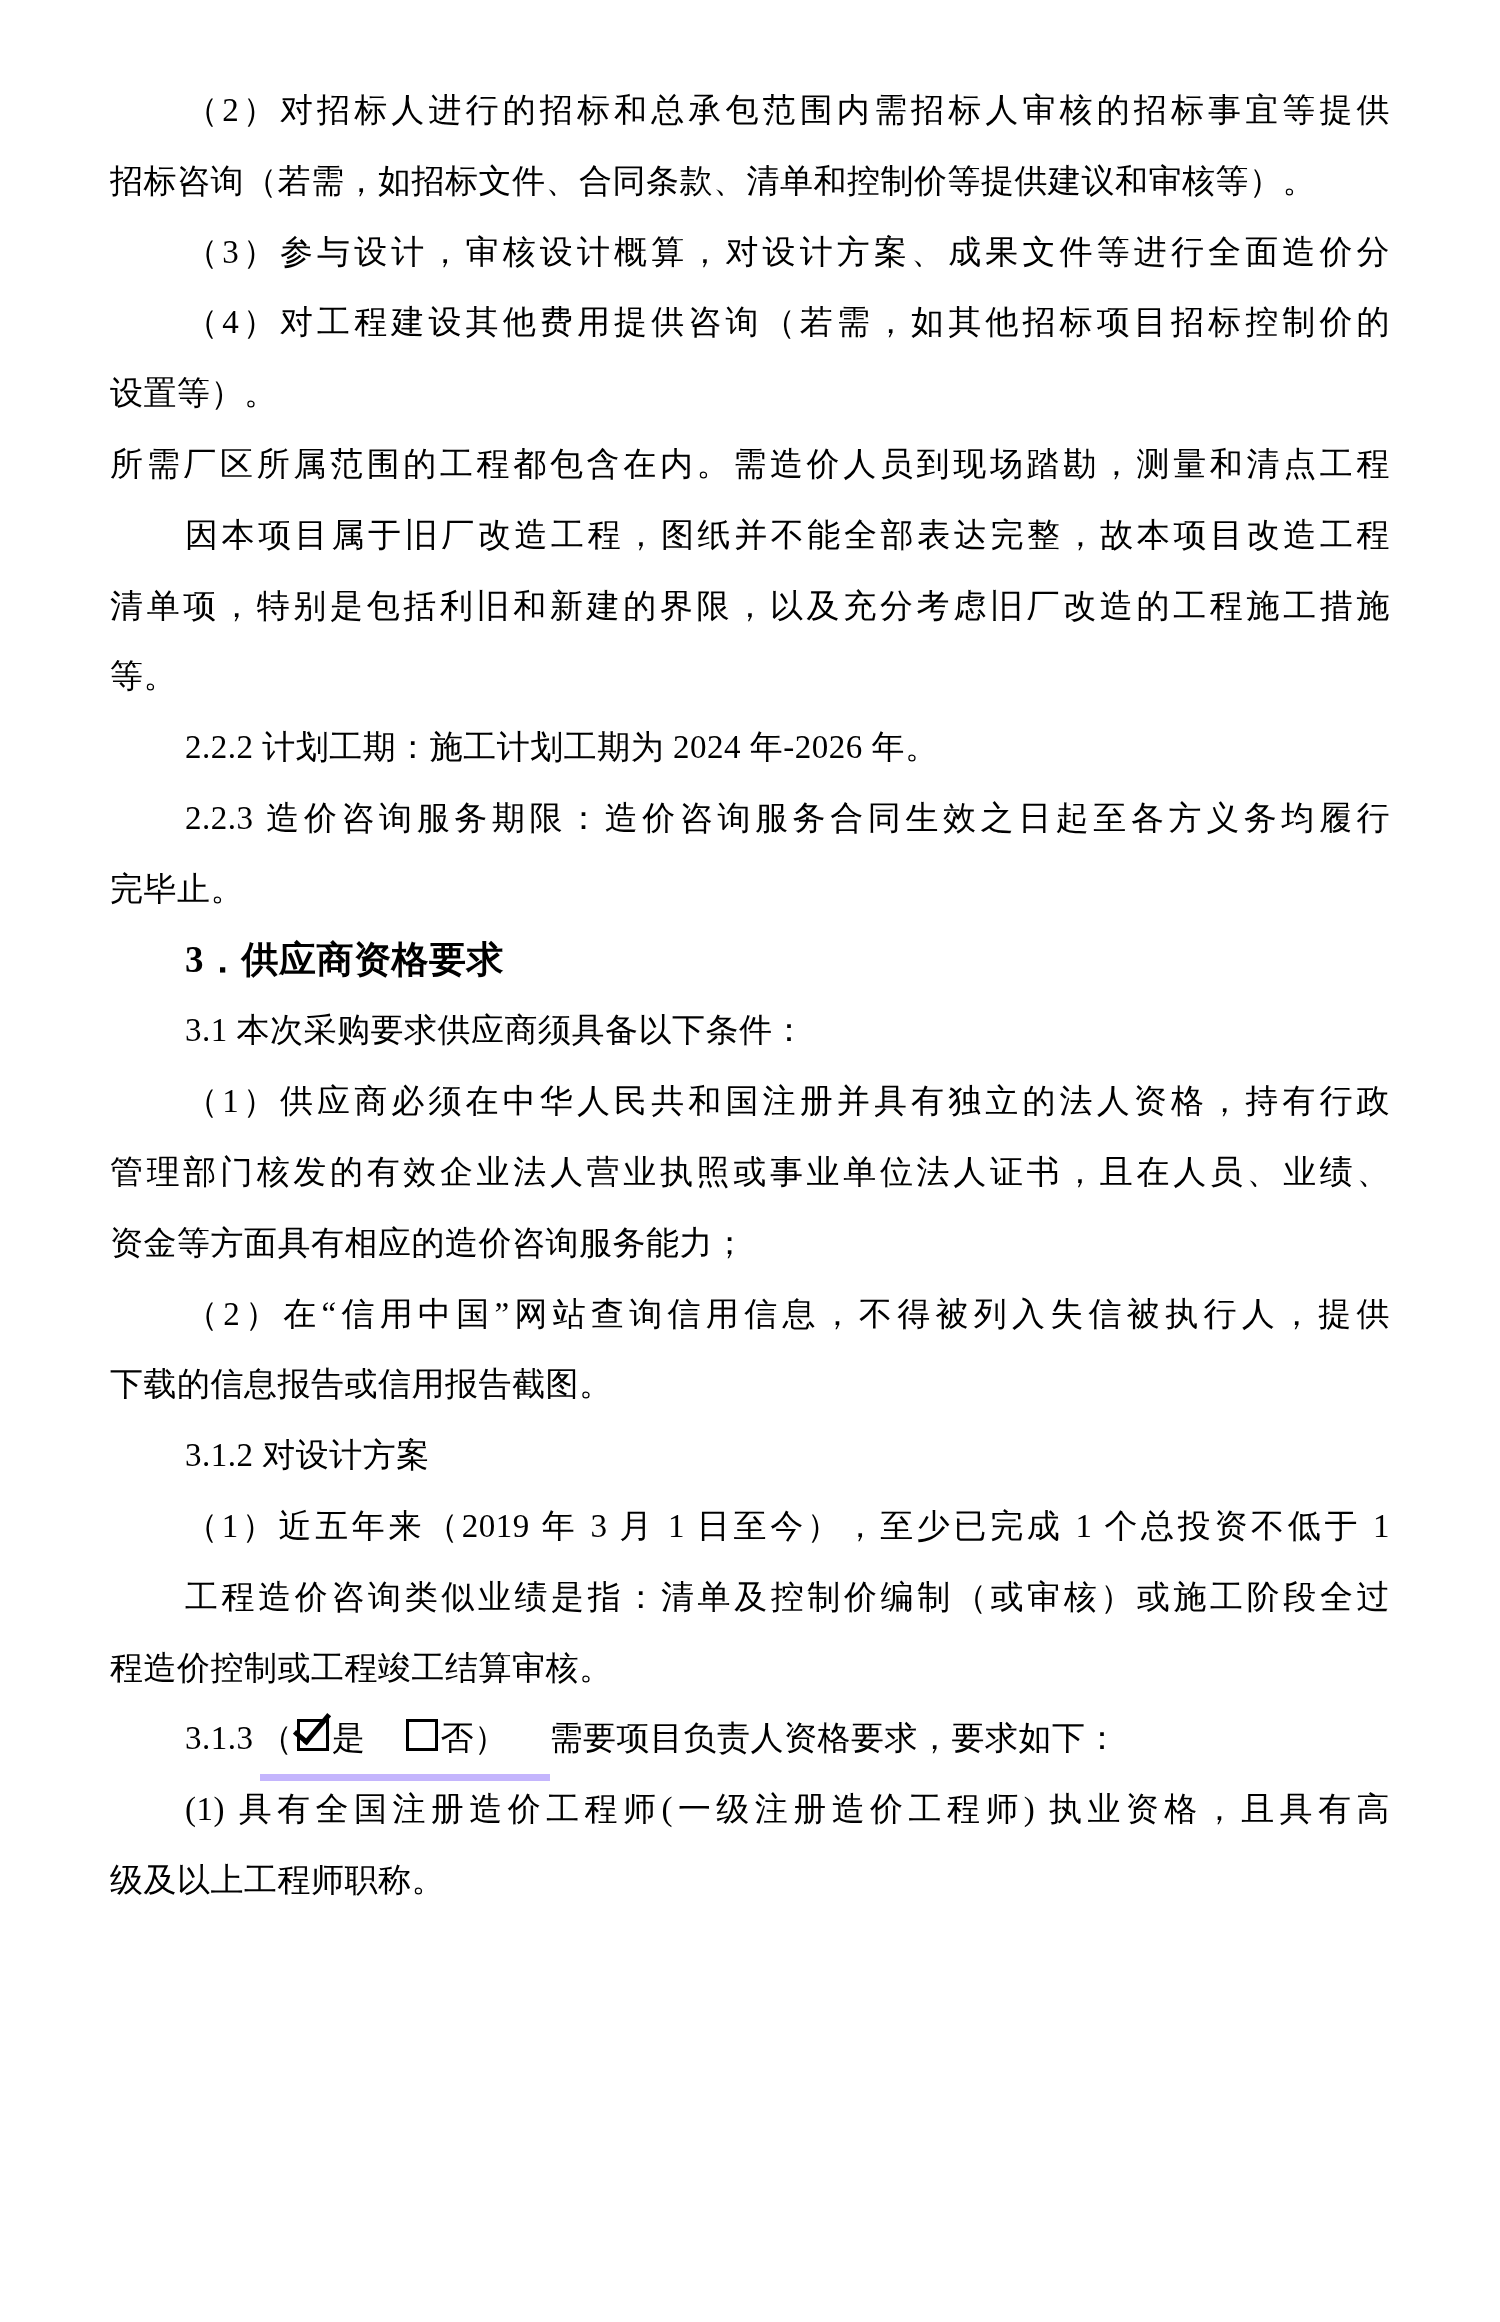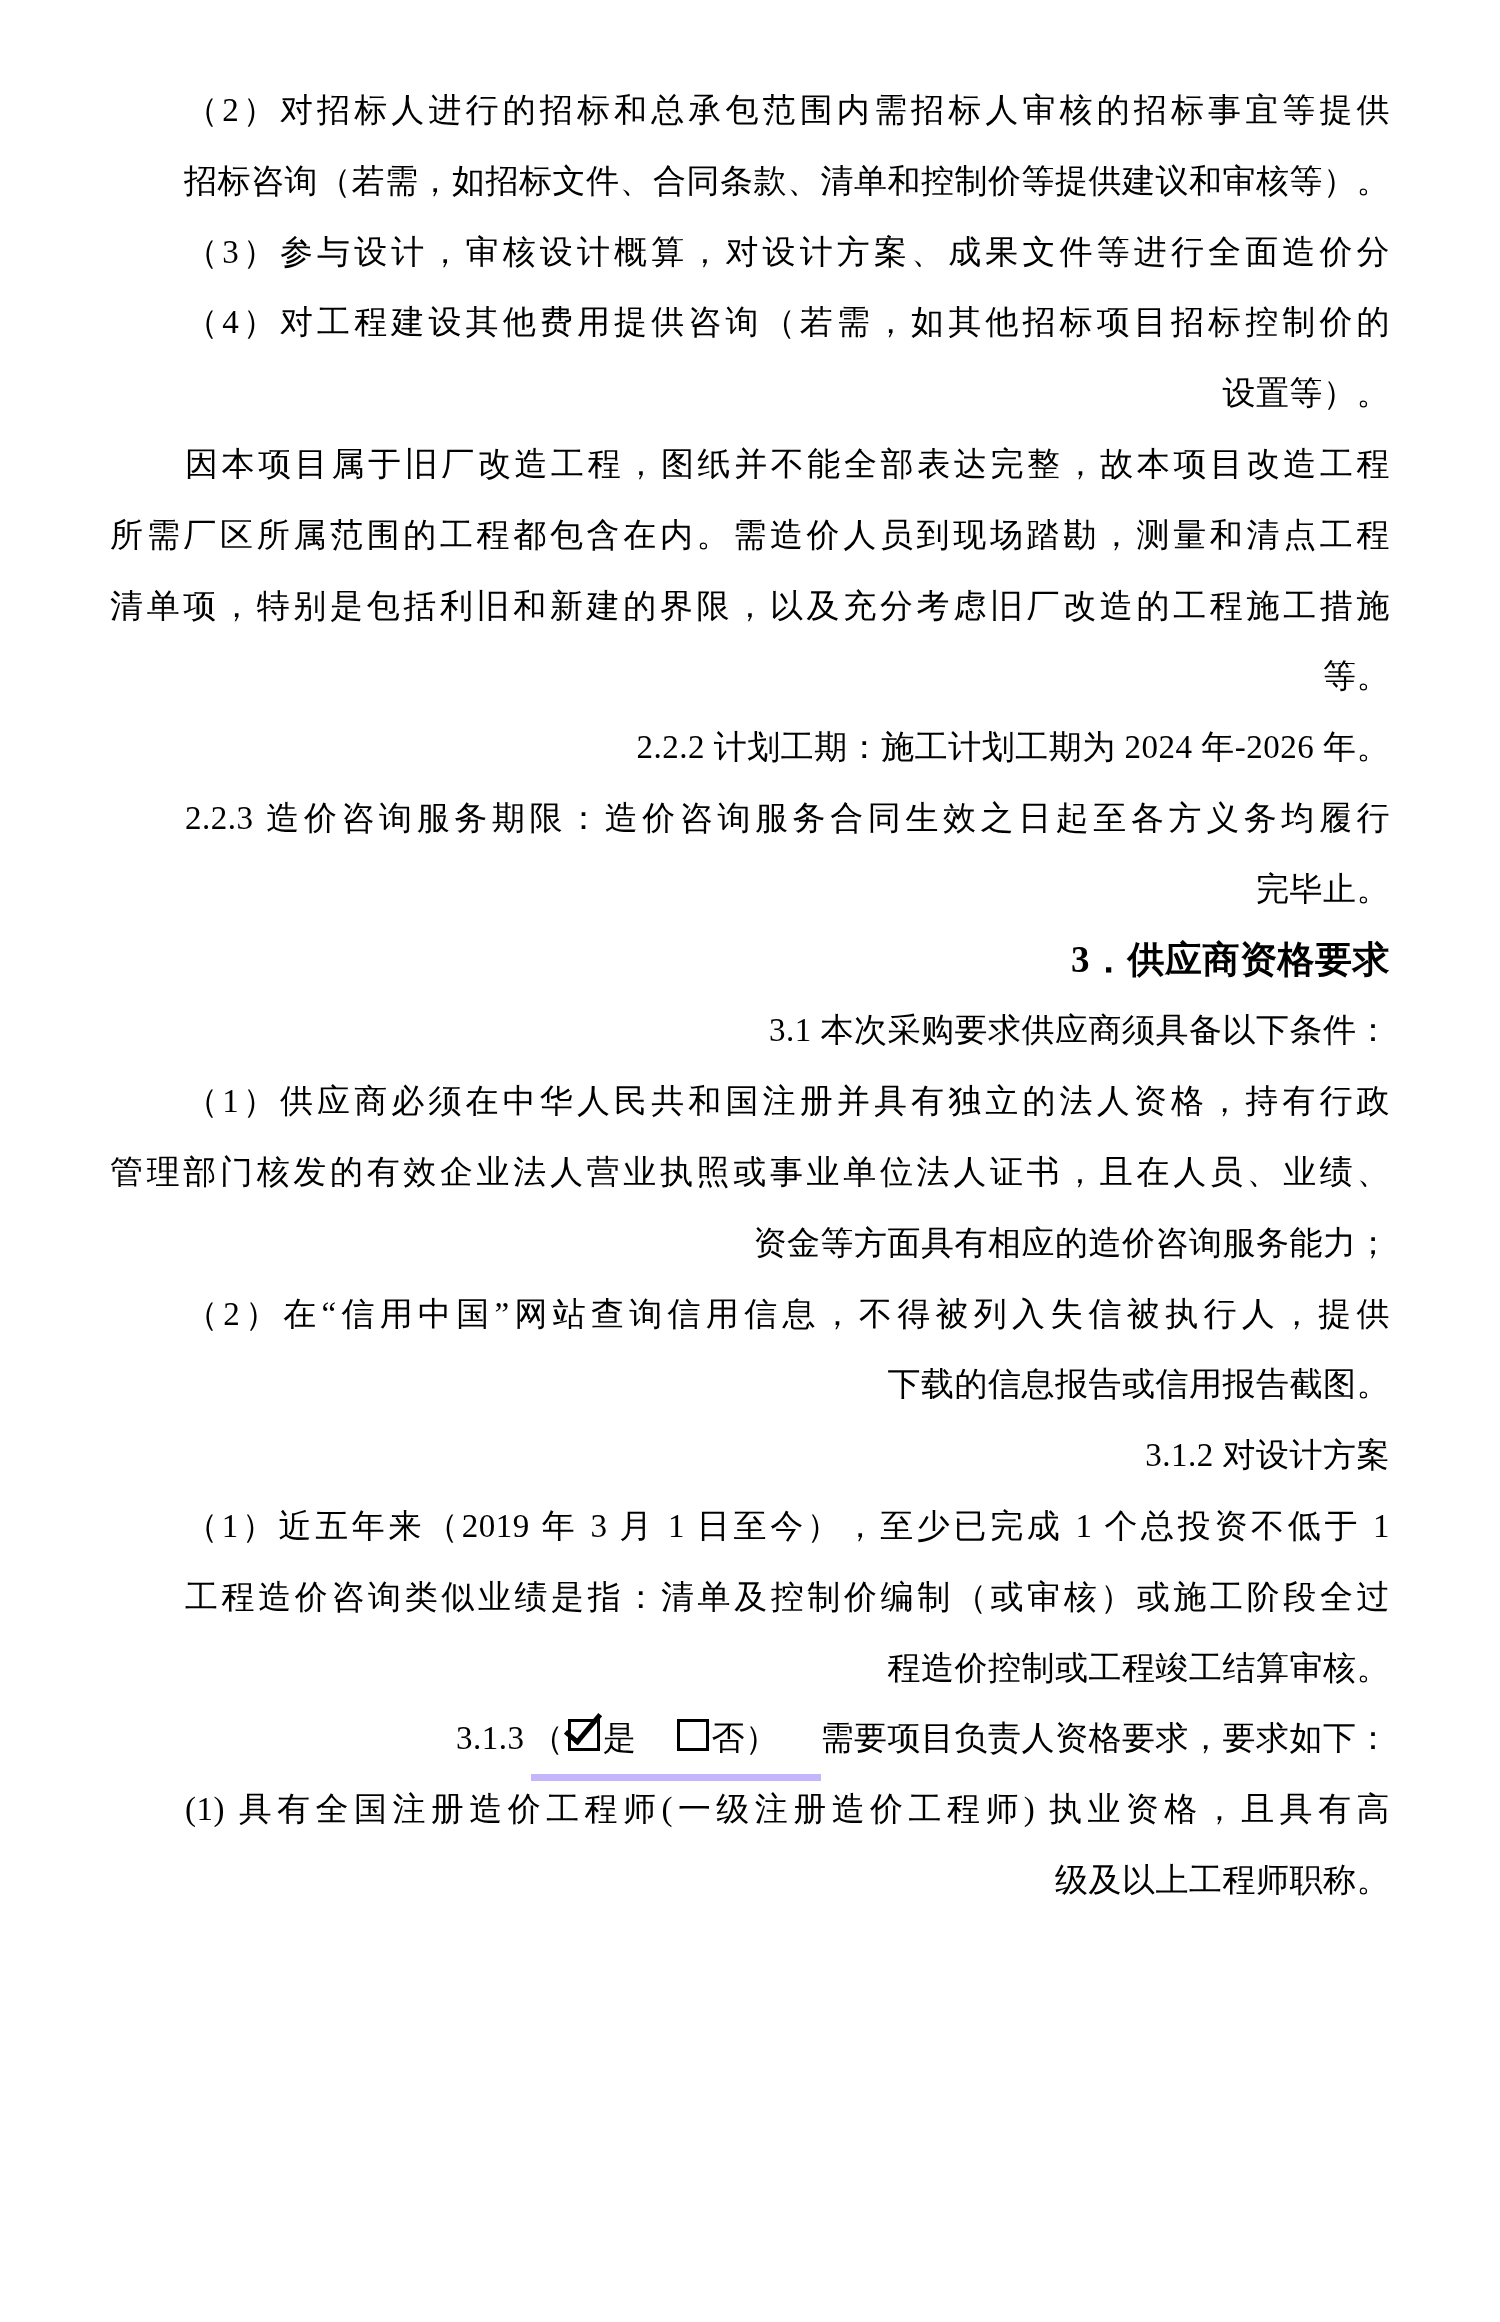--- a/index.html
+++ b/index.html
@@ -14,21 +14,21 @@
   }
   .content {
     position: absolute;
     left: 110px;
     top: 75px;
     width: 1280px;
   }
   .line {
     font-size: 33px;
     line-height: 70.8px;
-    text-align: right;
+    text-align: left;
     letter-spacing: 0.5px;
   }
   .line.fill {
     text-align: justify;
     text-align-last: justify;
     text-justify: inter-character;
   }
   .line.indent { text-indent: 75px; }
   .line.heading {
     font-weight: 700;
@@ -65,22 +65,22 @@
 </head>
 <body>
 
 <div class="page">
   <div class="content">
       <div class="line indent fill">（2）对招标人进行的招标和总承包范围内需招标人审核的招标事宜等提供</div>
       <div class="line">招标咨询（若需，如招标文件、合同条款、清单和控制价等提供建议和审核等）。</div>
       <div class="line indent fill">（3）参与设计，审核设计概算，对设计方案、成果文件等进行全面造价分</div>
       <div class="line indent fill">（4）对工程建设其他费用提供咨询（若需，如其他招标项目招标控制价的</div>
       <div class="line">设置等）。</div>
+      <div class="line fill">所需厂区所属范围的工程都包含在内。需造价人员到现场踏勘，测量和清点工程</div>
       <div class="line indent fill">因本项目属于旧厂改造工程，图纸并不能全部表达完整，故本项目改造工程</div>
-      <div class="line fill">所需厂区所属范围的工程都包含在内。需造价人员到现场踏勘，测量和清点工程</div>
       <div class="line fill">清单项，特别是包括利旧和新建的界限，以及充分考虑旧厂改造的工程施工措施</div>
       <div class="line">等。</div>
       <div class="line indent">2.2.2 计划工期：施工计划工期为 2024 年-2026 年。</div>
       <div class="line indent fill">2.2.3 造价咨询服务期限：造价咨询服务合同生效之日起至各方义务均履行</div>
       <div class="line">完毕止。</div>
       <div class="line indent heading">3．供应商资格要求</div>
       <div class="line indent">3.1 本次采购要求供应商须具备以下条件：</div>
       <div class="line indent fill">（1）供应商必须在中华人民共和国注册并具有独立的法人资格，持有行政</div>
       <div class="line fill">管理部门核发的有效企业法人营业执照或事业单位法人证书，且在人员、业绩、</div>
       <div class="line">资金等方面具有相应的造价咨询服务能力；</div>

